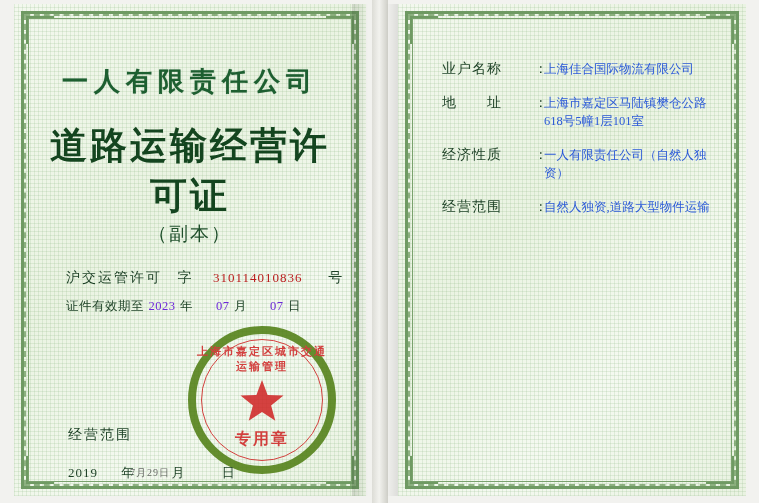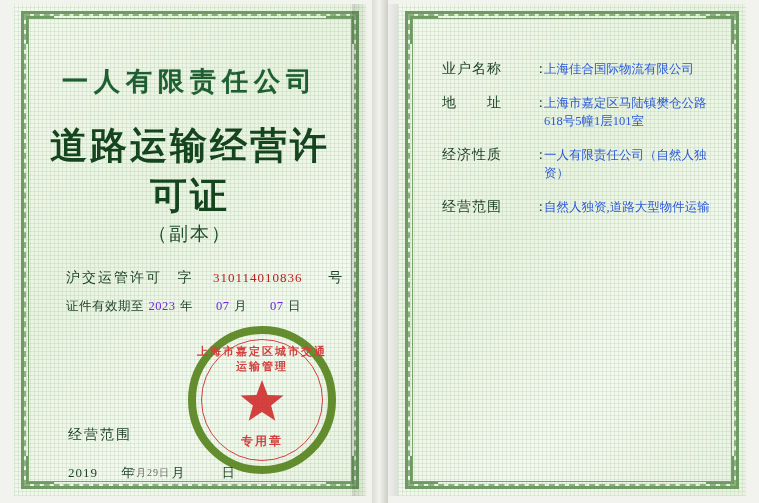--- a/index.html
+++ b/index.html
@@ -157,21 +157,21 @@
   .seal .star svg { position: absolute; left: -22px; top: -21px; }
   .seal .arc-top, .seal .arc-bottom {
     position: absolute;
     left: 0; right: 0;
     text-align: center;
     color: #cf2222;
     font-family: "DejaVu Serif", serif;
     font-weight: bold;
   }
   .seal .arc-top { top: 10px; font-size: 11px; letter-spacing: 2px; }
-  .seal .arc-bottom { bottom: 16px; font-size: 12px; letter-spacing: 2px; }
+  .seal .arc-bottom { bottom: 16px; font-size: 16px; letter-spacing: 2px; }
 
   .row-issuer {
     position: absolute;
     left: 32px;
     top: 400px;
     font-family: "DejaVu Serif", serif;
     font-size: 14px;
     letter-spacing: 2px;
     color: #1b3f24;
   }

